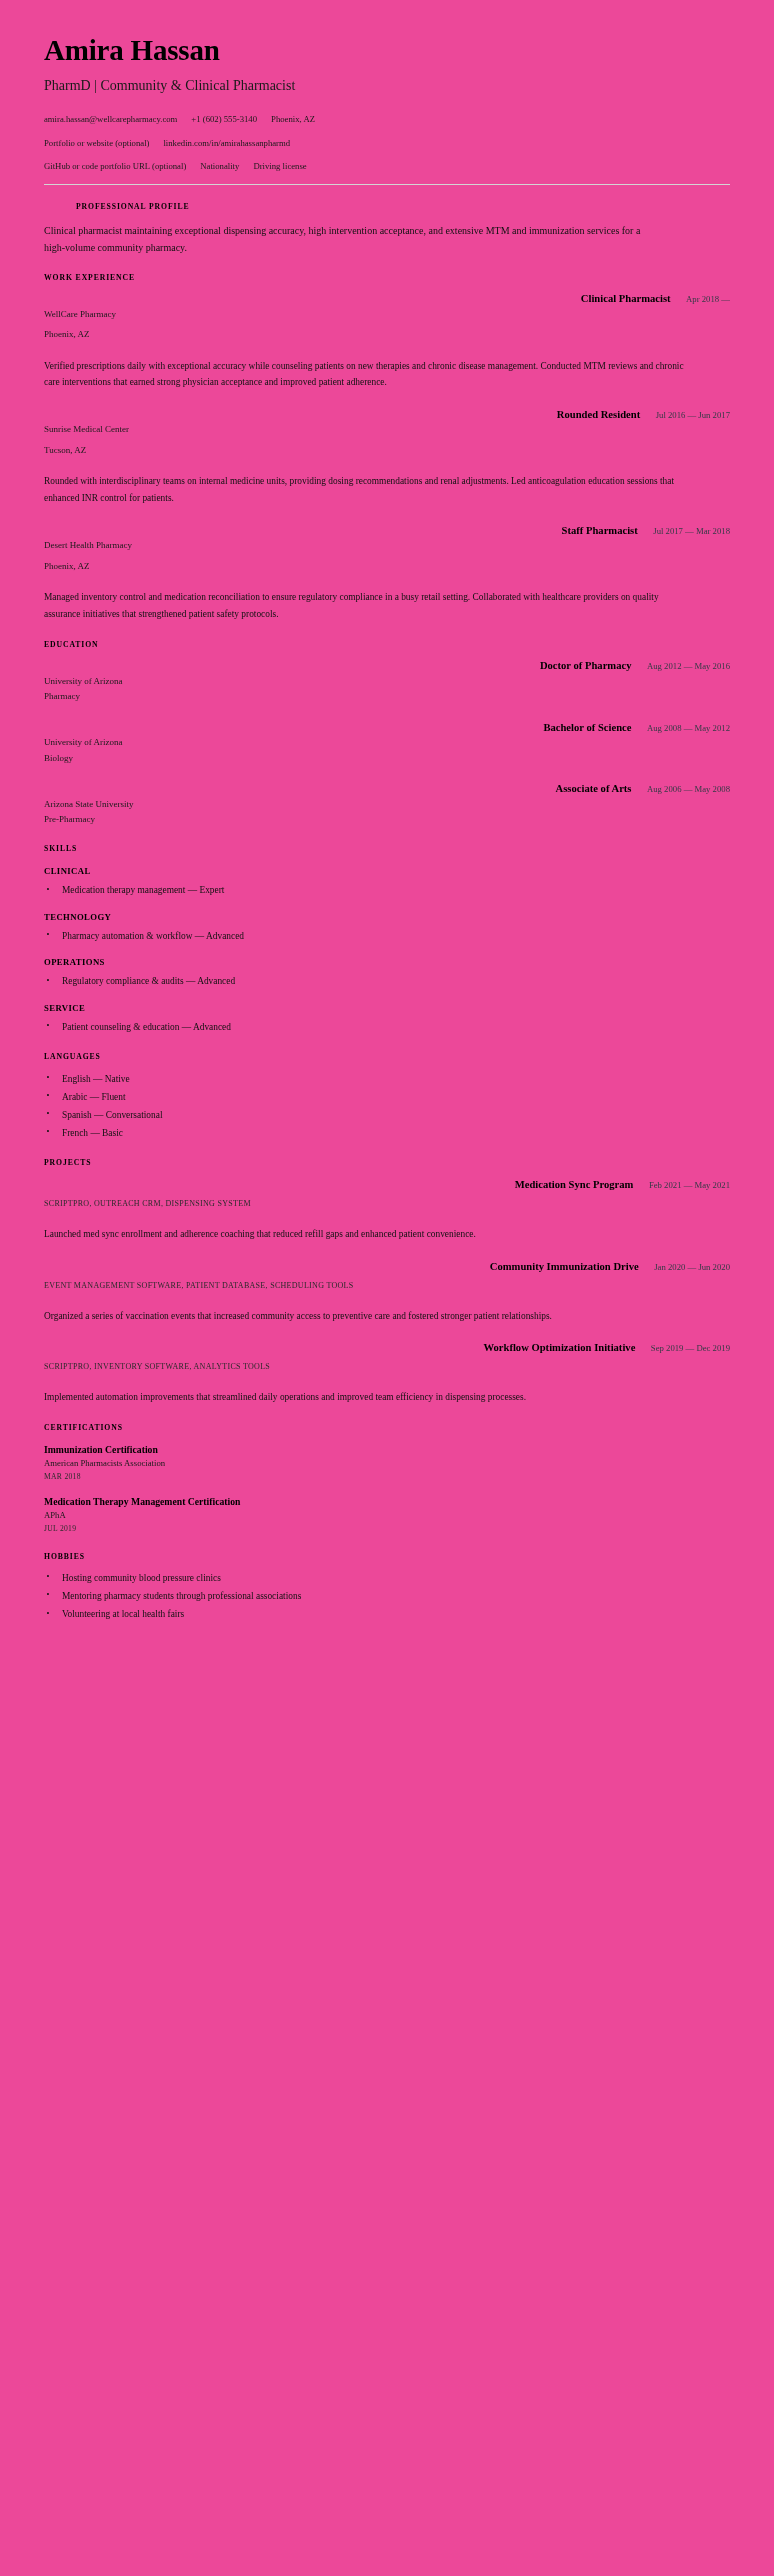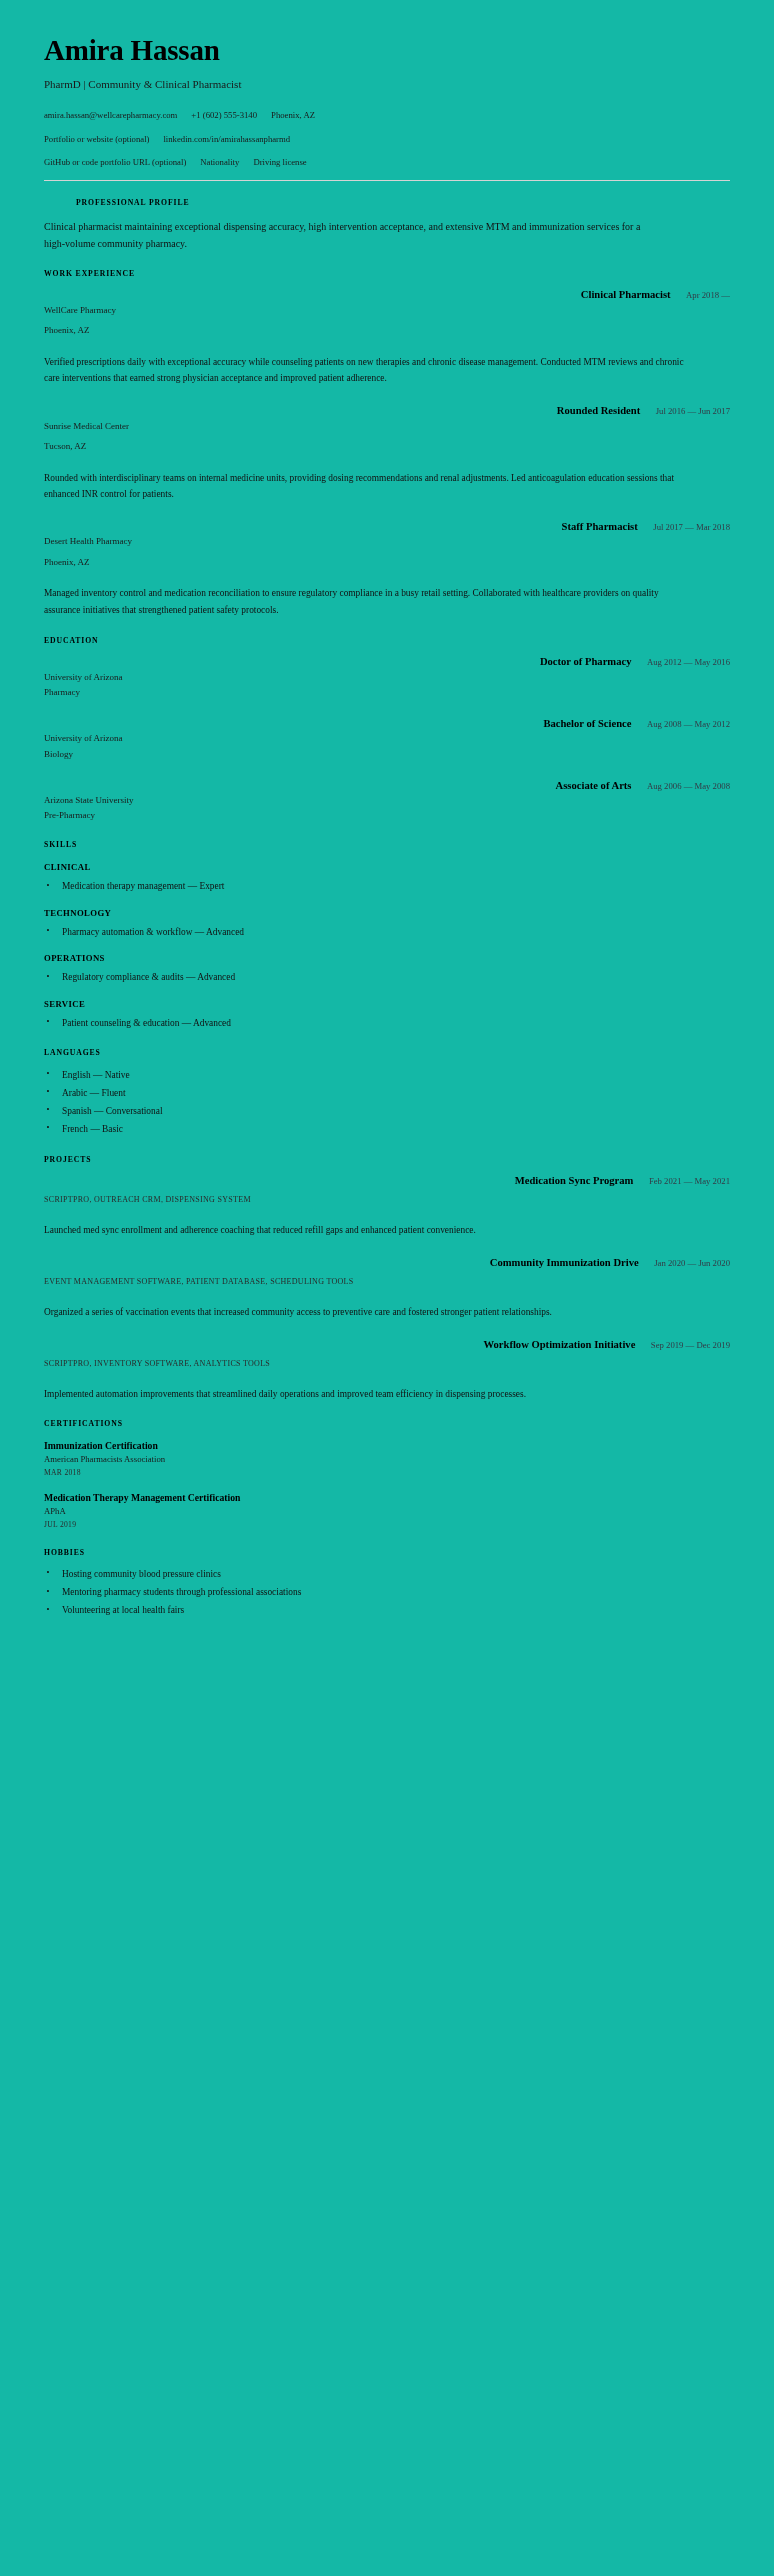--- a/index.html
+++ b/index.html
@@ -9,34 +9,34 @@
     min-height: 2576px;
     background: #ffffff;
     font-family: "Liberation Serif", "DejaVu Serif", serif;
     color: #111111;
     -webkit-font-smoothing: antialiased;
   }
   .page {
     width: 774px;
     min-height: 2576px;
     padding: 34px 44px 26px 44px;
-    background: #14b8a6;
+    background: #ec4899;
   }
 
   
   .name {
     font-size: 29px;
     font-weight: bold;
     letter-spacing: -0.2px;
     line-height: 1.12;
     margin: 0 0 10.3px 0;
     color: #000000;
   }
   .headline {
-    font-size: 11px;
+    font-size: 14px;
     line-height: 1.3;
     margin: 0 0 18px 0;
     color: #1a1a1a;
   }
   .contact-row {
     font-size: 8.7px;
     line-height: 1.45;
     color: #1a1a1a;
     margin-bottom: 11px;
     display: flex;

